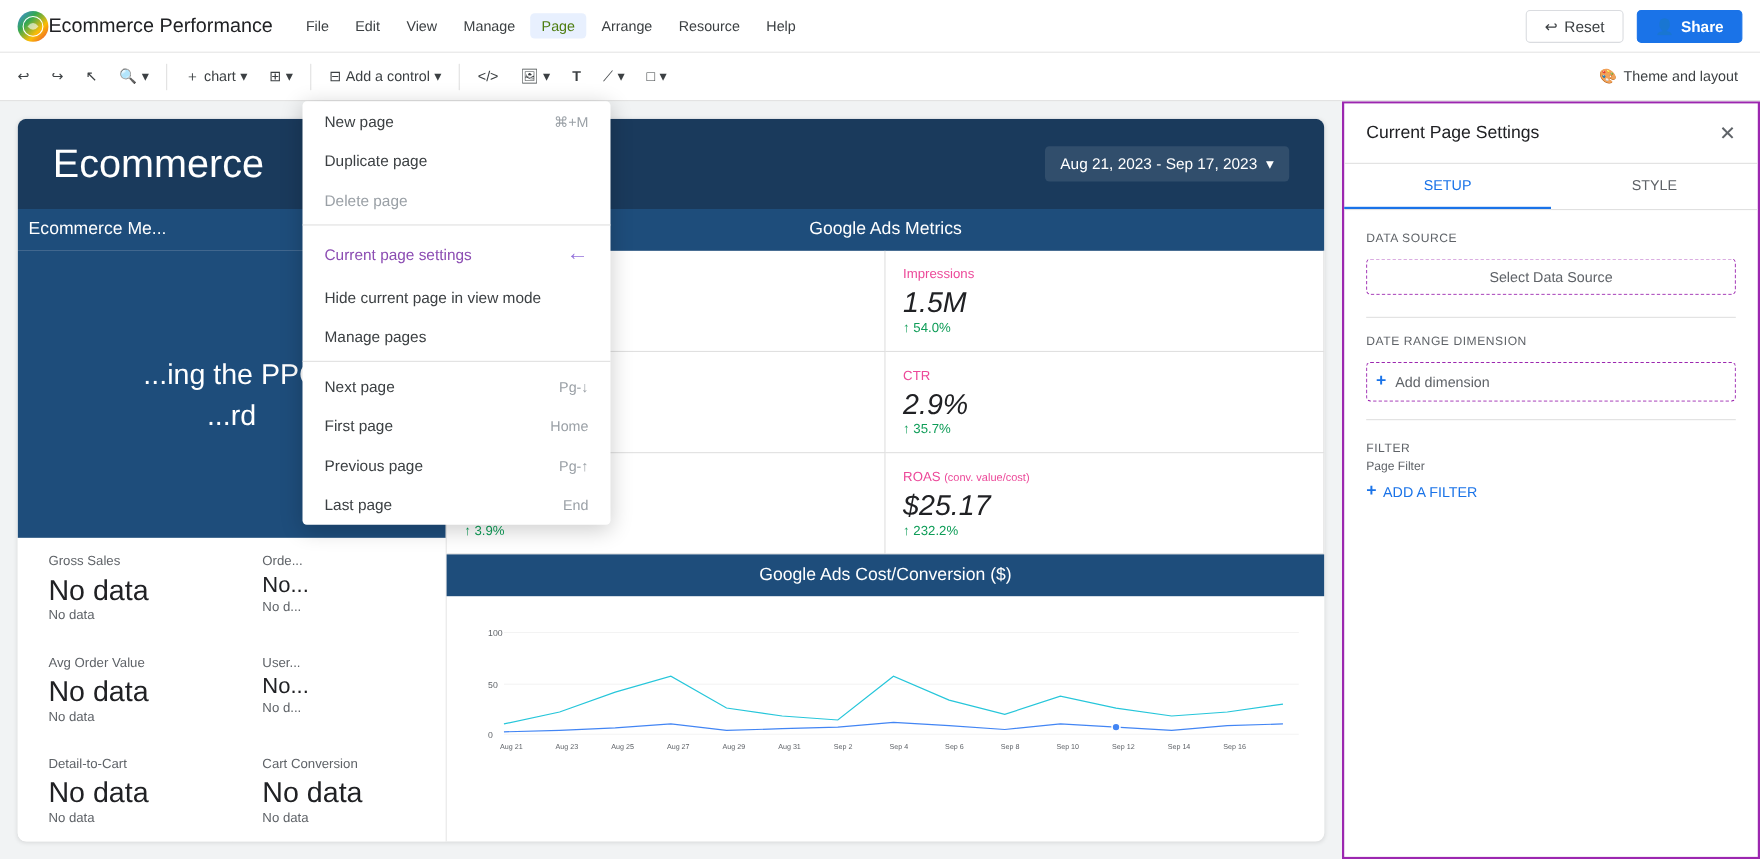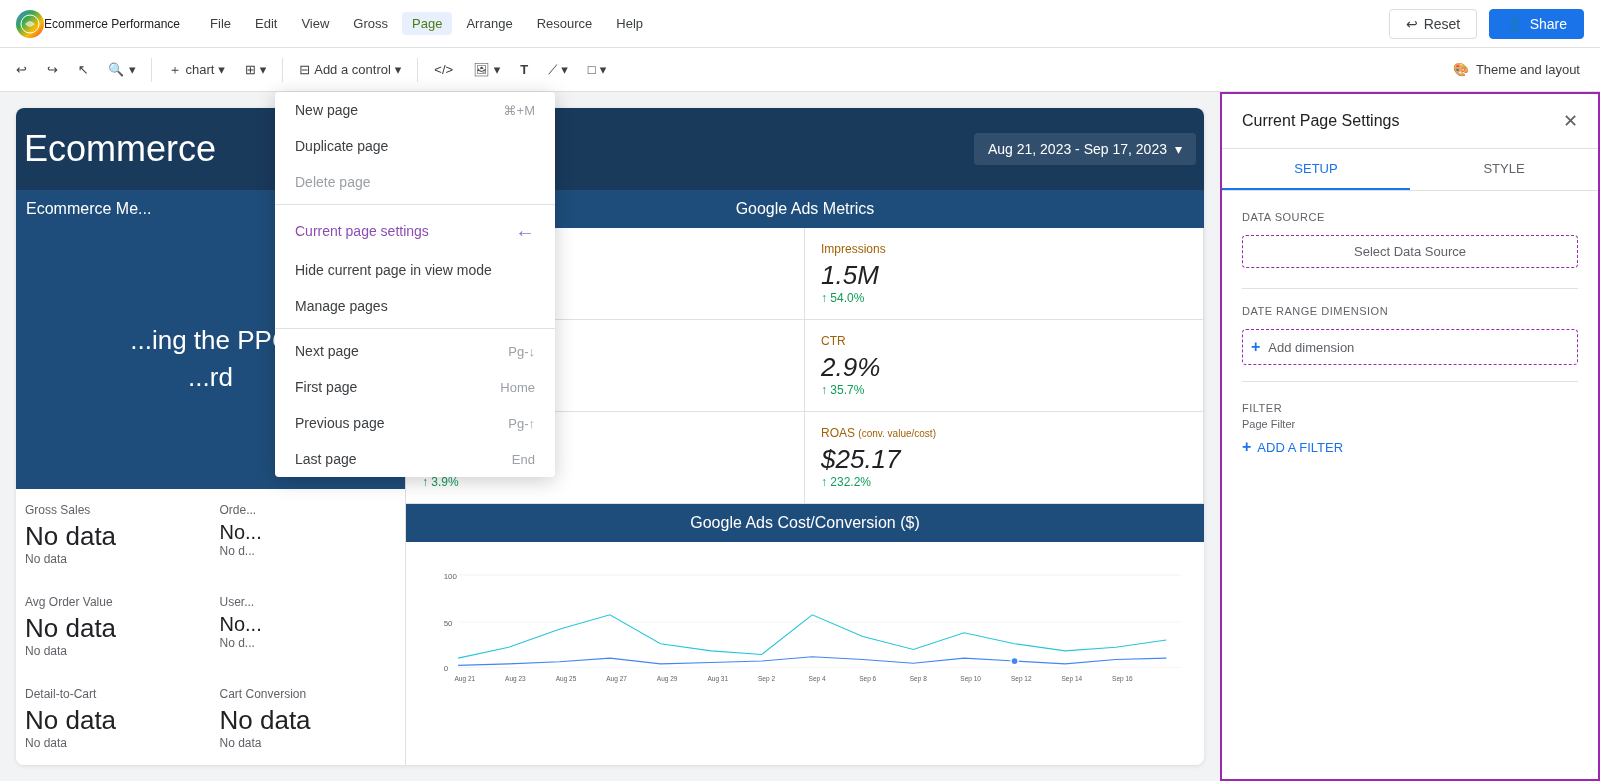--- a/index.html
+++ b/index.html
@@ -1,26 +1,26 @@
 <!DOCTYPE html>
 <html><head>
   <meta charset="utf-8">
   <style>
     * { box-sizing: border-box; margin: 0; padding: 0; }
     body { font-family: 'Google Sans', Arial, sans-serif; background: #f1f3f4; width: 1600px; height: 781px; overflow: hidden; position: relative; }
 
     
     .top-bar { display: flex; align-items: center; background: #fff; height: 48px; padding: 0 16px; border-bottom: 1px solid #e0e0e0; position: relative; z-index: 10; }
-    .app-title { font-size: 12px; color: #202124; font-weight: 400; margin-right: 20px; }
+    .app-title { font-size: 18px; color: #202124; font-weight: 400; margin-right: 20px; }
     .menu-bar { display: flex; gap: 4px; margin-right: auto; }
     .menu-item { font-size: 13px; color: #3c4043; padding: 4px 10px; cursor: pointer; border-radius: 4px; }
     .menu-item:hover, .menu-item.active { background: #e8f0fe; color: #4d7c0f; }
     .top-right { display: flex; align-items: center; gap: 12px; margin-left: auto; }
     .btn-reset, .btn-share { display: flex; align-items: center; gap: 6px; padding: 6px 16px; border-radius: 4px; font-size: 14px; cursor: pointer; border: 1px solid #dadce0; background: #fff; color: #3c4043; }
-    .btn-share { background: #1a73e8; color: #fff; border-color: #1a73e8; }
+    .btn-share { background: #1a73e8; color: #fff; border-color: #1a73e8; font-weight: bold; }
 
     
     .toolbar { display: flex; align-items: center; background: #fff; height: 44px; padding: 0 8px; border-bottom: 1px solid #e0e0e0; gap: 4px; position: relative; z-index: 10; }
     .toolbar-btn { display: flex; align-items: center; gap: 4px; padding: 4px 8px; border-radius: 4px; font-size: 13px; color: #3c4043; cursor: pointer; border: none; background: none; }
     .toolbar-sep { width: 1px; height: 24px; background: #e0e0e0; margin: 0 4px; }
     .toolbar-right { margin-left: auto; display: flex; align-items: center; }
     .theme-btn { display: flex; align-items: center; gap: 6px; padding: 4px 12px; border-radius: 4px; font-size: 13px; color: #3c4043; cursor: pointer; border: none; background: none; }
 
     
     .main { display: flex; height: calc(781px - 92px); }
@@ -30,32 +30,32 @@
 
     
     .page-menu { position: absolute; left: 275px; top: 92px; width: 280px; background: #fff; border-radius: 4px; box-shadow: 0 4px 20px rgba(0,0,0,0.2); z-index: 100; }
     .page-menu-item { display: flex; align-items: flex-end; justify-content: space-between; padding: 10px 20px; font-size: 14px; color: #3c4043; cursor: pointer; }
     .page-menu-item.active { color: #8c4db3; font-weight: 500; }
     .page-menu-item .shortcut { color: #9aa0a6; font-size: 13px; }
     .page-menu-divider { height: 1px; background: #e0e0e0; margin: 4px 0; }
     .arrow-indicator { color: #9370db; font-size: 16px; margin-left: 8px; }
 
     
-    .dash-header { background: #1a3a5c; border-radius: 6px 6px 0 0; padding: 20px 8px; display: flex; align-items: center; justify-content: space-between; color: #fff; }
+    .dash-header { background: #1a3a5c; border-radius: 6px 6px 0 0; padding: 20px 32px; display: flex; align-items: center; justify-content: space-between; color: #fff; }
     .dash-date { display: flex; align-items: center; gap: 8px; font-size: 14px; background: rgba(255,255,255,0.1); padding: 8px 14px; border-radius: 4px; cursor: pointer; }
     .section-header { background: #1e4d7b; color: #fff; text-align: left; padding: 10px; font-size: 16px; font-weight: 500; }
     .metrics-grid { display: grid; grid-template-columns: 1fr 1fr; gap: 0; }
-    .metric-cell { padding: 14px 9px; border-right: 1px solid rgba(255,255,255,0.1); border-bottom: 1px solid rgba(255,255,255,0.1); background: #fff; }
+    .metric-cell { padding: 14px 28px; border-right: 1px solid rgba(255,255,255,0.1); border-bottom: 1px solid rgba(255,255,255,0.1); background: #fff; }
     .metric-label { font-size: 12px; color: #5f6368; margin-bottom: 4px; }
     .metric-value { font-size: 26px; color: #202124; font-weight: 300; }
     .metric-sub { font-size: 12px; color: #5f6368; }
     .ads-section-header { background: #1e4d7b; color: #fff; text-align: center; padding: 10px; font-size: 16px; font-weight: 500; }
     .ads-grid { display: grid; grid-template-columns: 1fr 1fr; gap: 0; }
     .ads-cell { padding: 14px 16px; border-right: 1px solid #e0e0e0; border-bottom: 1px solid #e0e0e0; }
-    .ads-label { font-size: 12px; color: #a16207; margin-bottom: 4px; }
+    .ads-label { font-size: 12px; color: #ec4899; margin-bottom: 4px; }
     .ads-value { font-size: 26px; color: #202124; font-weight: 300; font-style: italic; }
     .ads-change { font-size: 12px; }
     .change-up { color: #0f9d58; }
     .chart-header { background: #1e4d7b; color: #fff; text-align: center; padding: 10px; font-size: 16px; font-weight: 500; }
     .chart-container { padding: 12px 16px; position: relative; height: 160px; }
 
     
     .right-panel { width: 380px; background: #fff; border-left: 2px solid #9c27b0; border-top: 2px solid #9c27b0; border-right: 2px solid #9c27b0; border-bottom: 2px solid #9c27b0; display: flex; flex-direction: column; }
     .panel-header { display: flex; align-items: center; justify-content: space-between; padding: 16px 20px; border-bottom: 1px solid #e0e0e0; }
     .panel-title { font-size: 16px; color: #202124; font-weight: 500; }
@@ -88,21 +88,21 @@
     <svg width="20" height="20" viewBox="0 0 20 20">
       <circle cx="10" cy="10" r="9" fill="none" stroke="#fff" stroke-width="1"></circle>
       <path d="M5 10 Q10 4 15 10 Q10 16 5 10Z" fill="rgba(255,255,255,0.6)"></path>
     </svg>
   </div>
   <span class="app-title">Ecommerce Performance</span>
   <div class="menu-bar">
     <span class="menu-item">File</span>
     <span class="menu-item">Edit</span>
     <span class="menu-item">View</span>
-    <span class="menu-item">Gross</span>
+    <span class="menu-item">Manage</span>
     <span class="menu-item active">Page</span>
     <span class="menu-item">Arrange</span>
     <span class="menu-item">Resource</span>
     <span class="menu-item">Help</span>
   </div>
   <div class="top-right">
     <button class="btn-reset">
       <span>↩</span>
       <span>Reset</span>
     </button>

